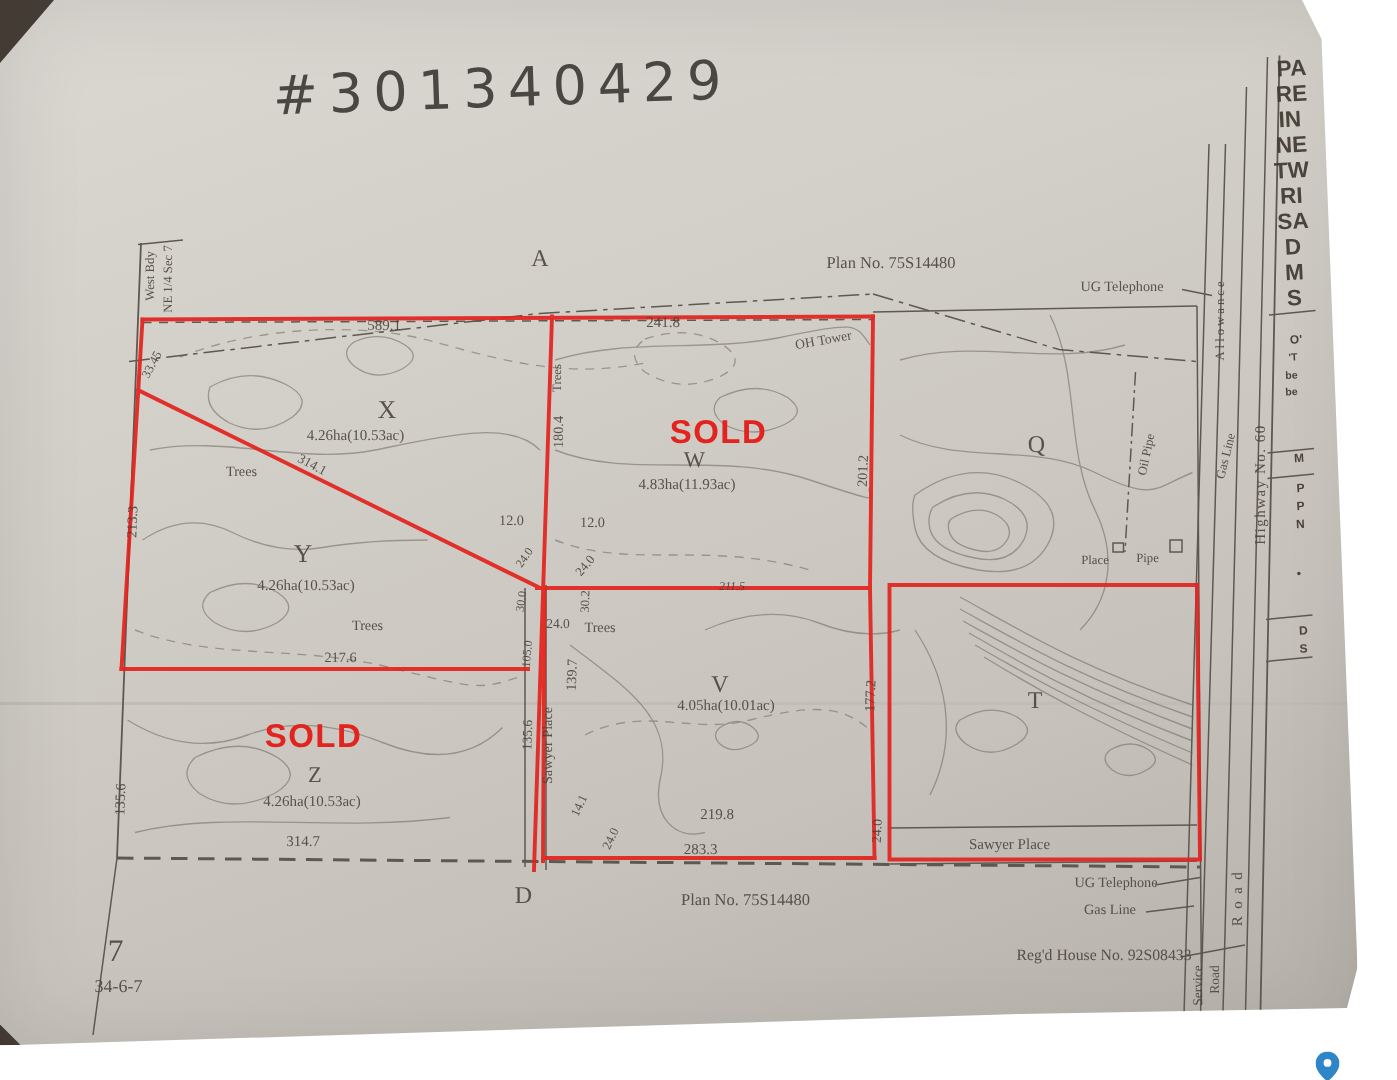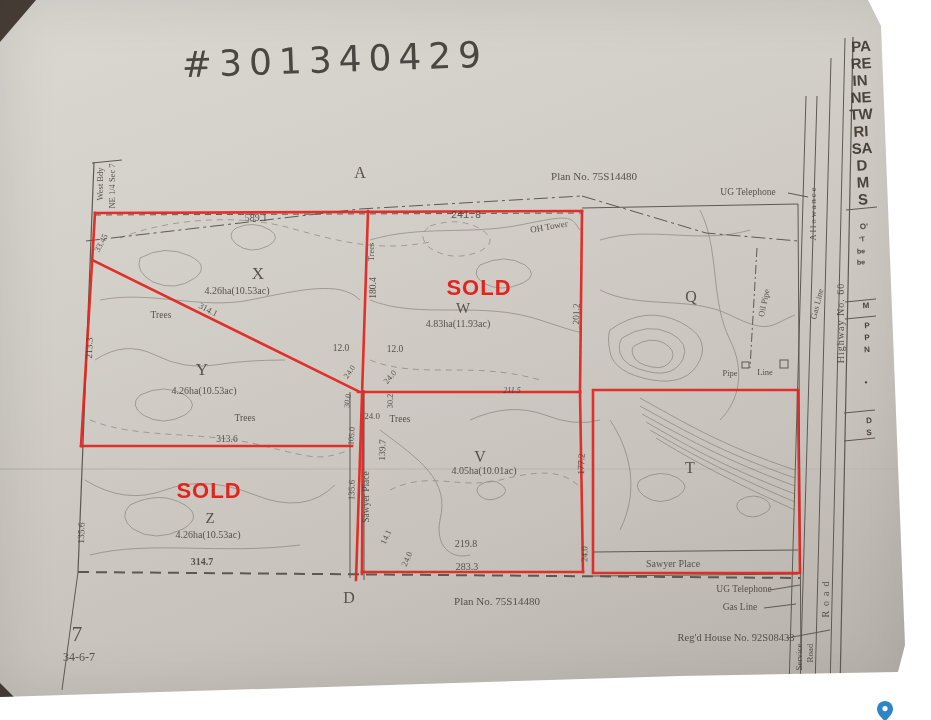--- a/index.html
+++ b/index.html
@@ -118,21 +118,21 @@
     </svg>
 
     <div id="labels">
         <div class="lbl hand" style="left: 335px; top: 60px; font-size: 36px; letter-spacing: 7px; transform: translate(-50%, -50%) rotate(-2deg);">#301340429</div>
         <div class="lbl" style="left: 360px; top: 173px; font-size: 16px; transform: translate(-50%, -50%) rotate(0deg);">A</div>
         <div class="lbl" style="left: 594px; top: 176px; font-size: 11px; transform: translate(-50%, -50%) rotate(0deg);">Plan No. 75S14480</div>
         <div class="lbl" style="left: 748px; top: 193px; font-size: 9.5px; transform: translate(-50%, -50%) rotate(0deg);">UG Telephone</div>
         <div class="lbl" style="left: 100px; top: 184px; font-size: 8.5px; transform: translate(-50%, -50%) rotate(-90deg);">West Bdy</div>
         <div class="lbl" style="left: 112px; top: 186px; font-size: 8.5px; transform: translate(-50%, -50%) rotate(-90deg);">NE 1/4 Sec 7</div>
         <div class="lbl" style="left: 256px; top: 218px; font-size: 10px; transform: translate(-50%, -50%) rotate(0deg);">589.1</div>
-        <div class="lbl" style="left: 466px; top: 216px; font-size: 10px; transform: translate(-50%, -50%) rotate(0deg); font-family: Liberation Mono, monospace;">241.8</div>
+        <div class="lbl" style="left: 442px; top: 216px; font-size: 10px; transform: translate(-50%, -50%) rotate(0deg);">241.8</div>
         <div class="lbl" style="left: 101px; top: 243px; font-size: 8.5px; transform: translate(-50%, -50%) rotate(-62deg);">33.45</div>
         <div class="lbl" style="left: 258px; top: 273px; font-size: 17px; transform: translate(-50%, -50%) rotate(0deg);">X</div>
         <div class="lbl" style="left: 237px; top: 291px; font-size: 10px; transform: translate(-50%, -50%) rotate(0deg);">4.26ha(10.53ac)</div>
         <div class="lbl" style="left: 161px; top: 316px; font-size: 9.5px; transform: translate(-50%, -50%) rotate(0deg);">Trees</div>
         <div class="lbl" style="left: 208px; top: 310px; font-size: 9px; transform: translate(-50%, -50%) rotate(28deg);">314.1</div>
         <div class="lbl" style="left: 90px; top: 348px; font-size: 9.5px; transform: translate(-50%, -50%) rotate(-88deg);">213.3</div>
         <div class="lbl" style="left: 202px; top: 369px; font-size: 17px; transform: translate(-50%, -50%) rotate(0deg);">Y</div>
         <div class="lbl" style="left: 204px; top: 391px; font-size: 10px; transform: translate(-50%, -50%) rotate(0deg);">4.26ha(10.53ac)</div>
         <div class="lbl" style="left: 245px; top: 419px; font-size: 9.5px; transform: translate(-50%, -50%) rotate(0deg);">Trees</div>
         <div class="lbl" style="left: 371px; top: 252px; font-size: 8.5px; transform: translate(-50%, -50%) rotate(-90deg);">Trees</div>
@@ -146,51 +146,51 @@
         <div class="lbl" style="left: 372px; top: 416px; font-size: 9px; transform: translate(-50%, -50%) rotate(0deg);">24.0</div>
         <div class="lbl" style="left: 352px; top: 436px; font-size: 8px; transform: translate(-50%, -50%) rotate(-85deg);">105.0</div>
         <div class="lbl" style="left: 383px; top: 450px; font-size: 9.5px; transform: translate(-50%, -50%) rotate(-88deg);">139.7</div>
         <div class="lbl" style="left: 367px; top: 497px; font-size: 9.5px; transform: translate(-50%, -50%) rotate(-90deg);">Sawyer Place</div>
         <div class="lbl" style="left: 352px; top: 490px; font-size: 9px; transform: translate(-50%, -50%) rotate(-88deg);">135.6</div>
         <div class="lbl red" style="left: 479px; top: 288px; font-size: 22px; transform: translate(-50%, -50%) rotate(0deg);">SOLD</div>
         <div class="lbl" style="left: 463px; top: 308px; font-size: 15px; transform: translate(-50%, -50%) rotate(0deg);">W</div>
         <div class="lbl" style="left: 458px; top: 324px; font-size: 10px; transform: translate(-50%, -50%) rotate(0deg);">4.83ha(11.93ac)</div>
         <div class="lbl" style="left: 549px; top: 227px; font-size: 9px; transform: translate(-50%, -50%) rotate(-10deg);">OH Tower</div>
         <div class="lbl" style="left: 577px; top: 314px; font-size: 9.5px; transform: translate(-50%, -50%) rotate(-88deg);">201.2</div>
-        <div class="lbl" style="left: 512px; top: 391px; font-size: 8px; transform: translate(-50%, -50%) rotate(0deg); font-style: italic;">211.5</div>
+        <div class="lbl" style="left: 488px; top: 391px; font-size: 8px; transform: translate(-50%, -50%) rotate(0deg); font-style: italic;">211.5</div>
         <div class="lbl" style="left: 691px; top: 297px; font-size: 16px; transform: translate(-50%, -50%) rotate(0deg);">Q</div>
         <div class="lbl" style="left: 764px; top: 303px; font-size: 8.5px; transform: translate(-50%, -50%) rotate(-78deg);">Oil Pipe</div>
-        <div class="lbl" style="left: 730px; top: 373px; font-size: 8.5px; transform: translate(-50%, -50%) rotate(0deg);">Pipe</div>
-        <div class="lbl" style="left: 765px; top: 372px; font-size: 8.5px; transform: translate(-50%, -50%) rotate(0deg);">Line</div>
+        <div class="lbl" style="left: 730px; top: 373px; font-size: 8.5px; transform: translate(-50%, -50%) rotate(0deg);">Place</div>
+        <div class="lbl" style="left: 765px; top: 372px; font-size: 8.5px; transform: translate(-50%, -50%) rotate(0deg);">Pipe</div>
         <div class="lbl" style="left: 480px; top: 457px; font-size: 16px; transform: translate(-50%, -50%) rotate(0deg);">V</div>
         <div class="lbl" style="left: 484px; top: 471px; font-size: 10px; transform: translate(-50%, -50%) rotate(0deg);">4.05ha(10.01ac)</div>
         <div class="lbl" style="left: 400px; top: 420px; font-size: 9.5px; transform: translate(-50%, -50%) rotate(0deg);">Trees</div>
         <div class="lbl" style="left: 582px; top: 464px; font-size: 9.5px; transform: translate(-50%, -50%) rotate(-88deg);">177.2</div>
         <div class="lbl" style="left: 386px; top: 537px; font-size: 8.5px; transform: translate(-50%, -50%) rotate(-65deg);">14.1</div>
         <div class="lbl" style="left: 407px; top: 559px; font-size: 8.5px; transform: translate(-50%, -50%) rotate(-65deg);">24.0</div>
-        <div class="lbl" style="left: 466px; top: 544px; font-size: 10px; transform: translate(-50%, -50%) rotate(0deg);">219.8</div>
+        <div class="lbl" style="left: 478px; top: 544px; font-size: 10px; transform: translate(-50%, -50%) rotate(0deg);">219.8</div>
         <div class="lbl" style="left: 467px; top: 567px; font-size: 10px; transform: translate(-50%, -50%) rotate(0deg);">283.3</div>
         <div class="lbl" style="left: 585px; top: 554px; font-size: 9px; transform: translate(-50%, -50%) rotate(-88deg);">24.0</div>
         <div class="lbl" style="left: 690px; top: 468px; font-size: 16px; transform: translate(-50%, -50%) rotate(0deg);">T</div>
         <div class="lbl" style="left: 673px; top: 564px; font-size: 10px; transform: translate(-50%, -50%) rotate(0deg);">Sawyer  Place</div>
         <div class="lbl" style="left: 744px; top: 590px; font-size: 9.5px; transform: translate(-50%, -50%) rotate(0deg);">UG Telephone</div>
         <div class="lbl" style="left: 740px; top: 608px; font-size: 9.5px; transform: translate(-50%, -50%) rotate(0deg);">Gas Line</div>
         <div class="lbl" style="left: 736px; top: 638px; font-size: 10.5px; transform: translate(-50%, -50%) rotate(0deg);">Reg'd House No. 92S08433</div>
         <div class="lbl" style="left: 799px; top: 657px; font-size: 9px; transform: translate(-50%, -50%) rotate(-90deg);">Service</div>
         <div class="lbl" style="left: 810px; top: 653px; font-size: 9px; transform: translate(-50%, -50%) rotate(-90deg);">Road</div>
         <div class="lbl" style="left: 826px; top: 597px; font-size: 10px; letter-spacing: 5px; transform: translate(-50%, -50%) rotate(-90deg);">Road</div>
         <div class="lbl" style="left: 813px; top: 213px; font-size: 8.5px; letter-spacing: 2px; transform: translate(-50%, -50%) rotate(-90deg);">Allowance</div>
         <div class="lbl" style="left: 817px; top: 304px; font-size: 8.5px; transform: translate(-50%, -50%) rotate(-76deg);">Gas Line</div>
         <div class="lbl" style="left: 841px; top: 323px; font-size: 10px; letter-spacing: 1px; transform: translate(-50%, -50%) rotate(-90deg);">Highway No. 60</div>
         <div class="lbl red" style="left: 209px; top: 491px; font-size: 22px; transform: translate(-50%, -50%) rotate(0deg);">SOLD</div>
         <div class="lbl" style="left: 210px; top: 518px; font-size: 15px; transform: translate(-50%, -50%) rotate(0deg);">Z</div>
         <div class="lbl" style="left: 208px; top: 535px; font-size: 10px; transform: translate(-50%, -50%) rotate(0deg);">4.26ha(10.53ac)</div>
         <div class="lbl" style="left: 82px; top: 533px; font-size: 9.5px; transform: translate(-50%, -50%) rotate(-88deg);">135.6</div>
-        <div class="lbl" style="left: 202px; top: 562px; font-size: 10px; transform: translate(-50%, -50%) rotate(0deg); font-weight: bold;">314.7</div>
-        <div class="lbl" style="left: 227px; top: 440px; font-size: 9.5px; transform: translate(-50%, -50%) rotate(0deg);">313.6</div>
+        <div class="lbl" style="left: 202px; top: 562px; font-size: 10px; transform: translate(-50%, -50%) rotate(0deg);">314.7</div>
+        <div class="lbl" style="left: 227px; top: 440px; font-size: 9.5px; transform: translate(-50%, -50%) rotate(0deg);">217.6</div>
         <div class="lbl" style="left: 349px; top: 598px; font-size: 16px; transform: translate(-50%, -50%) rotate(0deg);">D</div>
         <div class="lbl" style="left: 497px; top: 601px; font-size: 11px; transform: translate(-50%, -50%) rotate(0deg);">Plan No. 75S14480</div>
         <div class="lbl" style="left: 77px; top: 634px; font-size: 21px; transform: translate(-50%, -50%) rotate(0deg);">7</div>
         <div class="lbl" style="left: 79px; top: 657px; font-size: 12px; transform: translate(-50%, -50%) rotate(0deg);">34-6-7</div>
         <div class="lbl tb" style="left: 861px; top: 46px; font-size: 15px; transform: translate(-50%, -50%) rotate(-3deg);">PA</div>
         <div class="lbl tb" style="left: 861px; top: 63px; font-size: 15px; transform: translate(-50%, -50%) rotate(-3deg);">RE</div>
         <div class="lbl tb" style="left: 860px; top: 80px; font-size: 15px; transform: translate(-50%, -50%) rotate(-3deg);">IN</div>
         <div class="lbl tb" style="left: 861px; top: 97px; font-size: 15px; transform: translate(-50%, -50%) rotate(-3deg);">NE</div>
         <div class="lbl tb" style="left: 861px; top: 114px; font-size: 15px; transform: translate(-50%, -50%) rotate(-3deg);">TW</div>
         <div class="lbl tb" style="left: 861px; top: 131px; font-size: 15px; transform: translate(-50%, -50%) rotate(-3deg);">RI</div>

